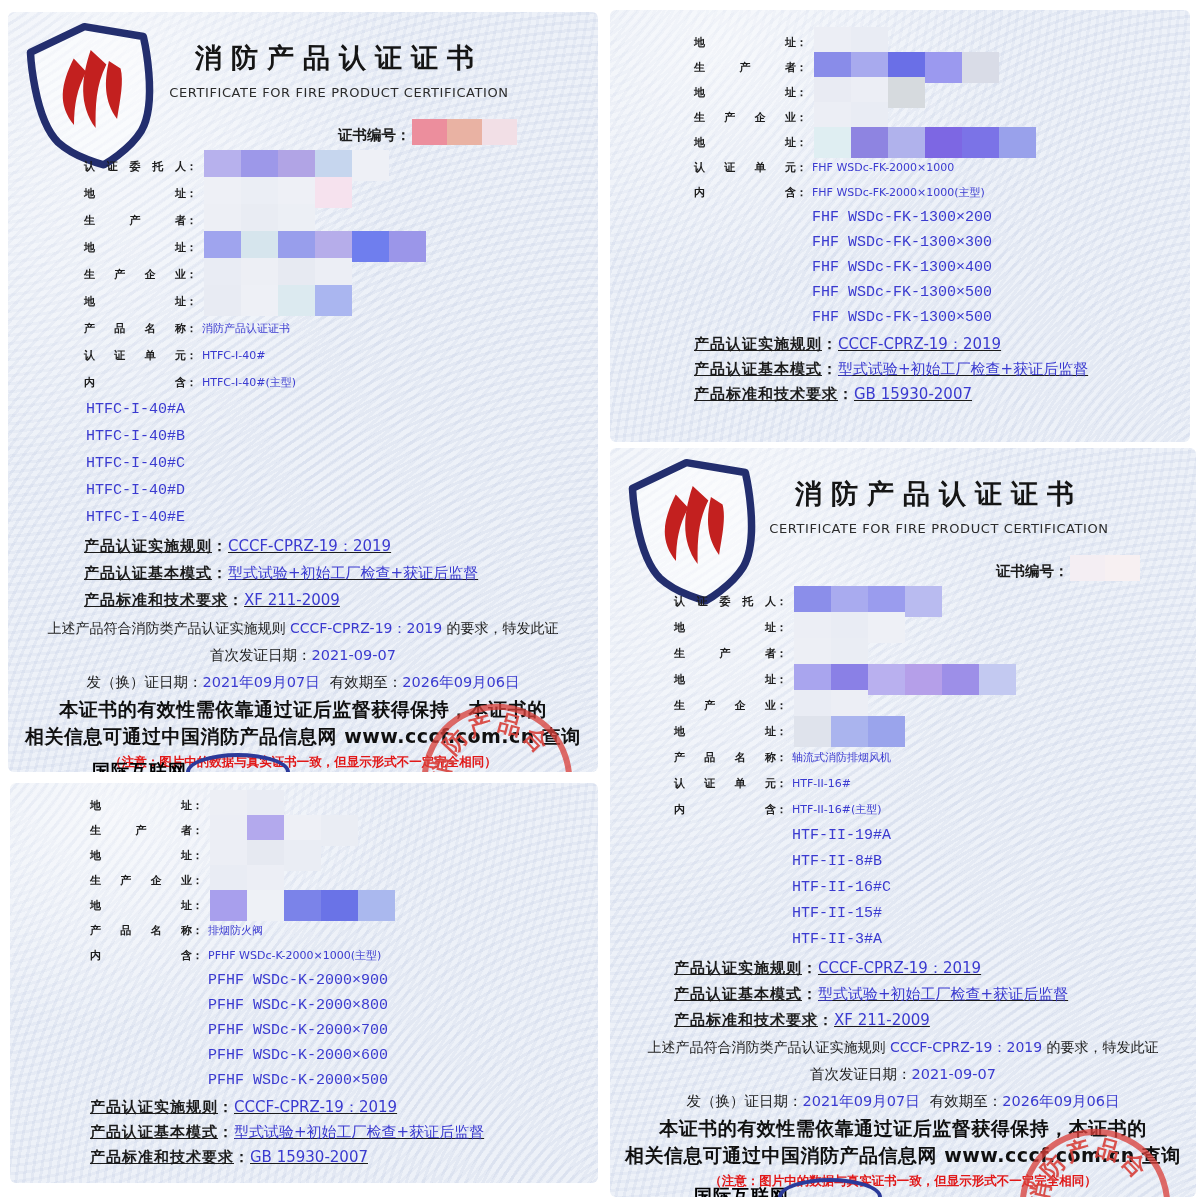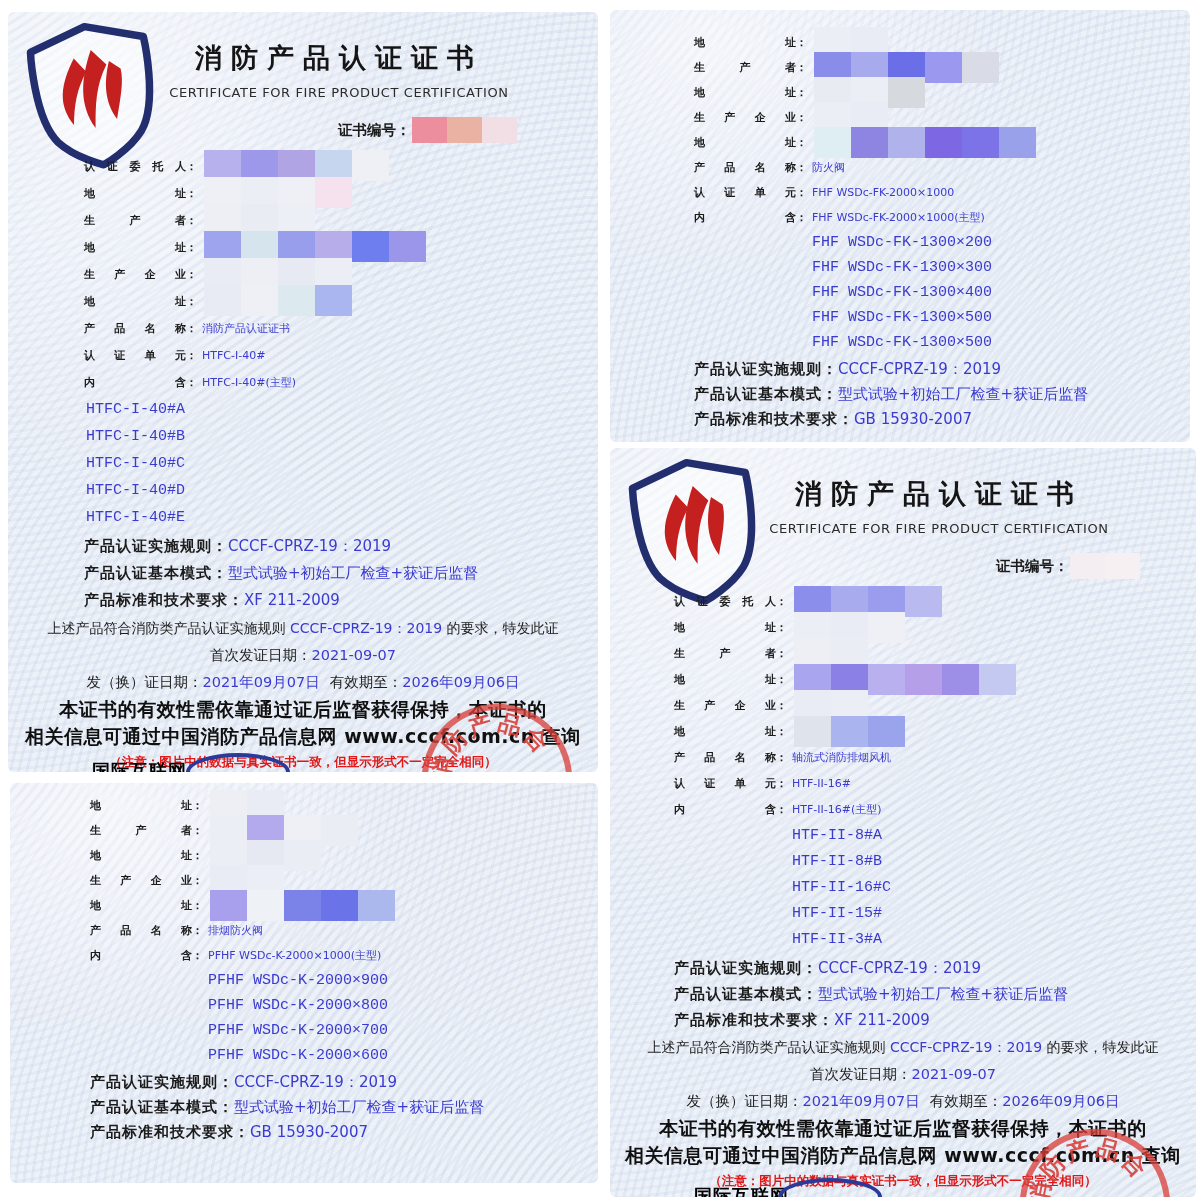--- a/index.html
+++ b/index.html
@@ -21,21 +21,21 @@
   .cert.tr{left:610px;top:10px;width:580px;height:432px;--pitch:25px;}
   .cert.bl{left:10px;top:783px;width:588px;height:400px;--pitch:25px;}
   .cert.br{left:610px;top:448px;width:586px;height:749px;--pitch:26px;}
 
   .hdr{position:relative;text-align:center;padding-top:28px;}
   .logo{position:absolute;left:10px;top:8px;width:152px;height:150px;}
   .logo svg{width:100%;height:100%;}
   .title{font-size:27px;font-weight:700;letter-spacing:9px;padding-left:72px;color:#151515;}
   .subtitle{font-size:13px;letter-spacing:.6px;padding-left:72px;margin-top:9px;color:#2b2b2b;}
 
-  .certno{display:flex;align-items:center;height:30px;margin-top:15px;font-size:14.5px;font-weight:600;}
+  .certno{display:flex;align-items:flex-end;height:30px;margin-top:15px;font-size:14.5px;font-weight:600;}
   .tl .certno{padding-left:330px;}
   .br .certno{padding-left:386px;}
   .mosaic-inline{display:inline-flex;}
   .mosaic-inline .mblock{width:35px;height:26px;}
 
   .fields{margin-top:8px;}
   .tl .fields{padding-left:76px;}
   .tr .fields{padding-left:84px;margin-top:20px;}
   .bl .fields{padding-left:80px;margin-top:10px;}
   .br .fields{padding-left:64px;}
@@ -51,21 +51,21 @@
   .tr .models{padding-left:202px;}
   .bl .models{padding-left:198px;}
   .br .models{padding-left:182px;}
   .mrow{height:var(--pitch);line-height:var(--pitch);font-family:Liberation Mono, monospace;}
 
   .rules{margin-top:2px;font-size:15px;}
   .tl .rules{padding-left:76px;}
   .tr .rules{padding-left:84px;}
   .bl .rules{padding-left:80px;}
   .br .rules{padding-left:64px;}
-  .rrow{height:var(--pitch);line-height:var(--pitch);}
+  .rrow{height:var(--pitch);line-height:var(--pitch);text-decoration:underline;}
   .rlabel{font-weight:600;letter-spacing:1px;}
 
   .line{text-align:center;height:27px;line-height:27px;font-size:14.5px;}
   .statement{font-size:14px;margin-top:1px;}
   .blue{color:var(--blue);}
   .sp{display:inline-block;width:10px;}
   .validity{text-align:center;font-size:19px;font-weight:700;height:27px;line-height:27px;color:#101010;letter-spacing:.5px;}
   .note{text-align:center;font-size:12.5px;font-weight:700;color:#e11818;margin-top:3px;height:18px;line-height:18px;}
 
   .cutoff{position:absolute;left:84px;bottom:0;height:13px;overflow:hidden;font-size:18px;font-weight:700;letter-spacing:1px;color:#000;}
@@ -193,21 +193,20 @@
           <span class="mblock" style="background: rgb(233, 236, 244);"></span>
         </span></div>
       <div class="frow"><span class="flabel">地址</span><span class="colon">：</span><span class="mosaic">
           <span class="mblock" style="background: rgb(223, 238, 242);"></span>
           <span class="mblock" style="background: rgb(142, 132, 225);"></span>
           <span class="mblock" style="background: rgb(176, 178, 236);"></span>
           <span class="mblock" style="background: rgb(125, 103, 227);"></span>
           <span class="mblock" style="background: rgb(123, 115, 231);"></span>
           <span class="mblock" style="background: rgb(153, 161, 235);"></span>
         </span></div>
-      <div class="frow"><span class="flabel">产品名称</span><span class="colon">：</span><span class="fvalue">防火阀</span></div>
       <div class="frow"><span class="flabel">认证单元</span><span class="colon">：</span><span class="fvalue">FHF WSDc-FK-2000×1000</span></div>
       <div class="frow"><span class="flabel">内含</span><span class="colon">：</span><span class="fvalue">FHF WSDc-FK-2000×1000(主型)</span></div>
     </div>
   <div class="models">
       <div class="mrow">FHF WSDc-FK-1300×200</div>
       <div class="mrow">FHF WSDc-FK-1300×300</div>
       <div class="mrow">FHF WSDc-FK-1300×400</div>
       <div class="mrow">FHF WSDc-FK-1300×500</div>
       <div class="mrow">FHF WSDc-FK-1300×500</div>
     </div>
@@ -247,20 +246,21 @@
           <span class="mblock" style="background: rgb(170, 184, 238);"></span>
         </span></div>
       <div class="frow"><span class="flabel">产品名称</span><span class="colon">：</span><span class="fvalue">排烟防火阀</span></div>
       <div class="frow"><span class="flabel">内含</span><span class="colon">：</span><span class="fvalue">PFHF WSDc-K-2000×1000(主型)</span></div>
     </div>
   <div class="models">
       <div class="mrow">PFHF WSDc-K-2000×900</div>
       <div class="mrow">PFHF WSDc-K-2000×800</div>
       <div class="mrow">PFHF WSDc-K-2000×700</div>
       <div class="mrow">PFHF WSDc-K-2000×600</div>
+      <div class="mrow">PFHF WSDc-K-2000×500</div>
     </div>
   <div class="rules">
       <div class="rrow"><span class="rlabel">产品认证实施规则</span><span class="colon">：</span><span class="fvalue">CCCF-CPRZ-19：2019</span></div>
       <div class="rrow"><span class="rlabel">产品认证基本模式</span><span class="colon">：</span><span class="fvalue">型式试验+初始工厂检查+获证后监督</span></div>
       <div class="rrow"><span class="rlabel">产品标准和技术要求</span><span class="colon">：</span><span class="fvalue">GB 15930-2007</span></div>
     </div>
 </section>
 
 <section class="cert br">
   <header class="hdr">
@@ -316,21 +316,21 @@
       <div class="frow"><span class="flabel">地址</span><span class="colon">：</span><span class="mosaic">
           <span class="mblock" style="background: rgb(223, 227, 236);"></span>
           <span class="mblock" style="background: rgb(170, 180, 238);"></span>
           <span class="mblock" style="background: rgb(154, 164, 236);"></span>
         </span></div>
       <div class="frow"><span class="flabel">产品名称</span><span class="colon">：</span><span class="fvalue">轴流式消防排烟风机</span></div>
       <div class="frow"><span class="flabel">认证单元</span><span class="colon">：</span><span class="fvalue">HTF-II-16#</span></div>
       <div class="frow"><span class="flabel">内含</span><span class="colon">：</span><span class="fvalue">HTF-II-16#(主型)</span></div>
     </div>
   <div class="models">
-      <div class="mrow">HTF-II-8#A</div>
+      <div class="mrow">HTF-II-19#A</div>
       <div class="mrow">HTF-II-8#B</div>
       <div class="mrow">HTF-II-16#C</div>
       <div class="mrow">HTF-II-15#</div>
       <div class="mrow">HTF-II-3#A</div>
     </div>
   <div class="rules">
       <div class="rrow"><span class="rlabel">产品认证实施规则</span><span class="colon">：</span><span class="fvalue">CCCF-CPRZ-19：2019</span></div>
       <div class="rrow"><span class="rlabel">产品认证基本模式</span><span class="colon">：</span><span class="fvalue">型式试验+初始工厂检查+获证后监督</span></div>
       <div class="rrow"><span class="rlabel">产品标准和技术要求</span><span class="colon">：</span><span class="fvalue">XF 211-2009</span></div>
     </div>

